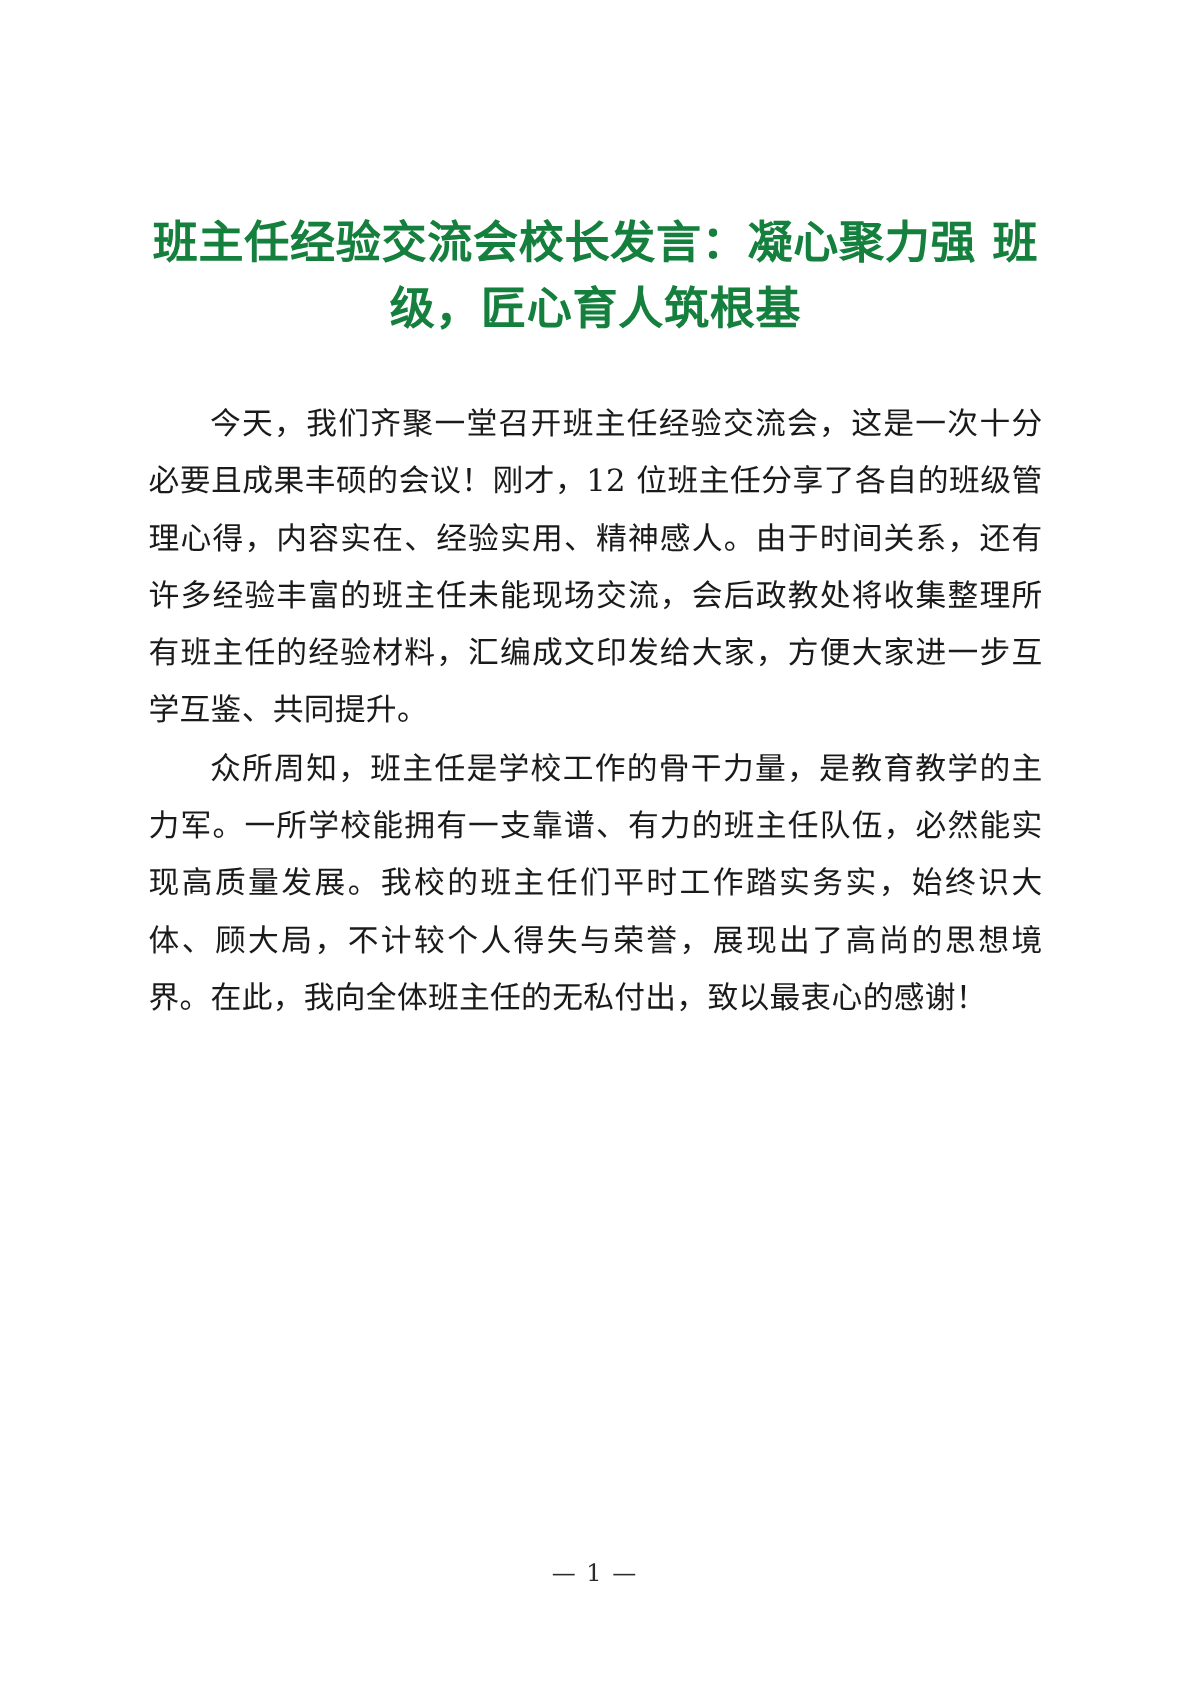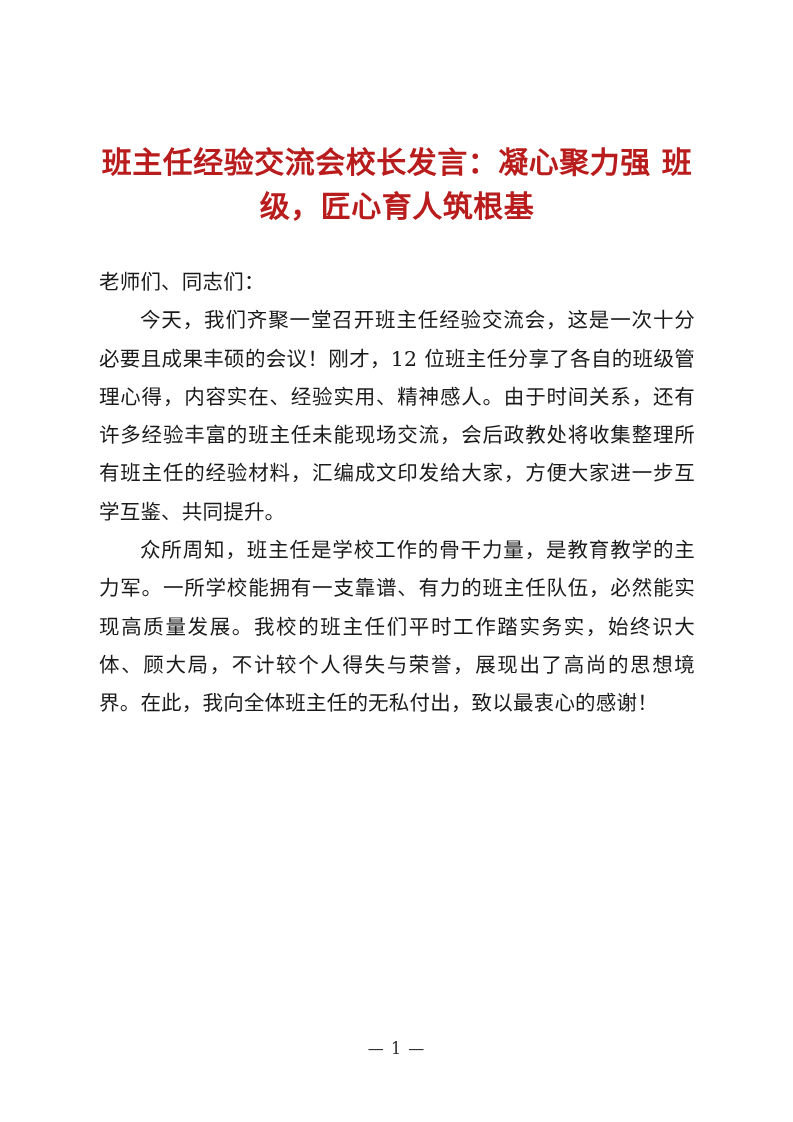--- a/index.html
+++ b/index.html
@@ -27,21 +27,21 @@
   }
 
   .doc-title {
     margin: 0;
     padding-top: 141px;
     font-family: "DejaVu Serif", "Liberation Serif", serif;
     font-weight: bold;
     font-size: 30px;
     line-height: 44px;
     text-align: center;
-    color: #b91c1c;
+    color: #15803d;
     letter-spacing: 0.5px;
   }
 
   .paragraphs {
     margin-top: 34px;
   }
 
   .para {
     margin: 0;
     font-family: "DejaVu Serif", "Liberation Serif", serif;
@@ -82,21 +82,20 @@
 <div class="page">
 
   <div class="doc-body">
 
     <h1 class="doc-title">
       <span>班主任经验交流会校长发言：凝心聚力强</span>
       <span>班级，匠心育人筑根基</span>
     </h1>
 
     <div class="paragraphs">
-      <p class="para flush">老师们、同志们：</p>
       <p class="para indent">今天，我们齐聚一堂召开班主任经验交流会，这是一次十分必要且成果丰硕的会议！刚才，12 位班主任分享了各自的班级管理心得，内容实在、经验实用、精神感人。由于时间关系，还有许多经验丰富的班主任未能现场交流，会后政教处将收集整理所有班主任的经验材料，汇编成文印发给大家，方便大家进一步互学互鉴、共同提升。</p>
       <p class="para indent">众所周知，班主任是学校工作的骨干力量，是教育教学的主力军。一所学校能拥有一支靠谱、有力的班主任队伍，必然能实现高质量发展。我校的班主任们平时工作踏实务实，始终识大体、顾大局，不计较个人得失与荣誉，展现出了高尚的思想境界。在此，我向全体班主任的无私付出，致以最衷心的感谢！</p>
     </div>
 
   </div>
 
   <div class="footer">
     <span>— 1 —</span>
   </div>
 

